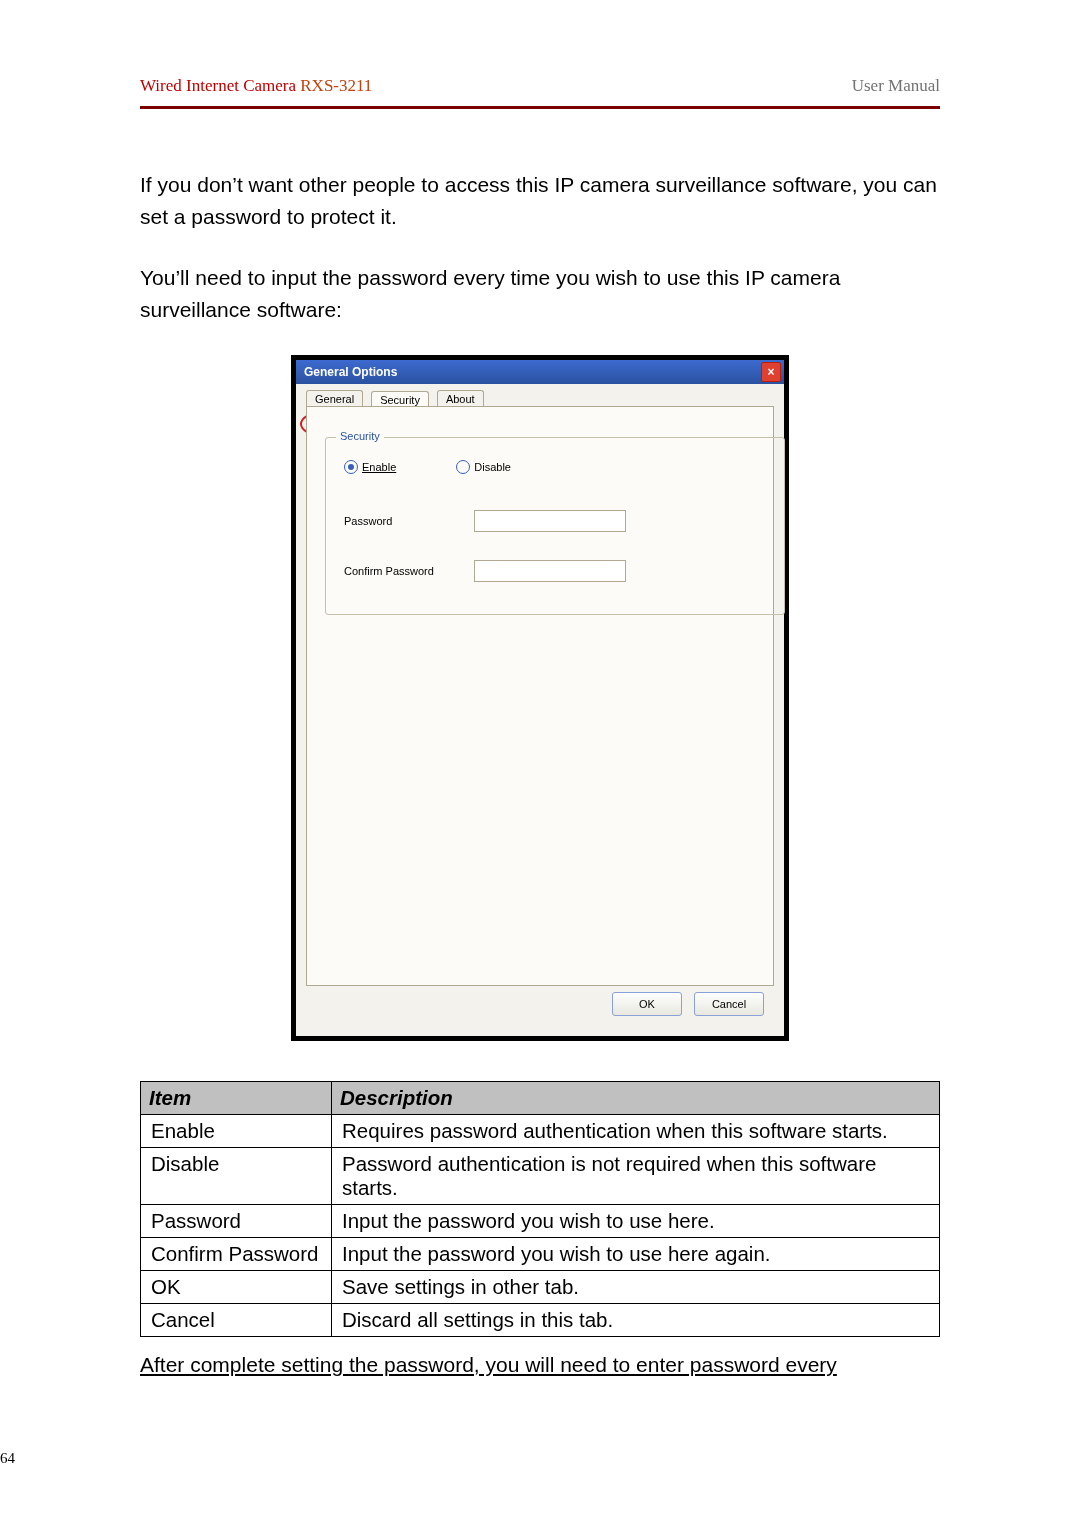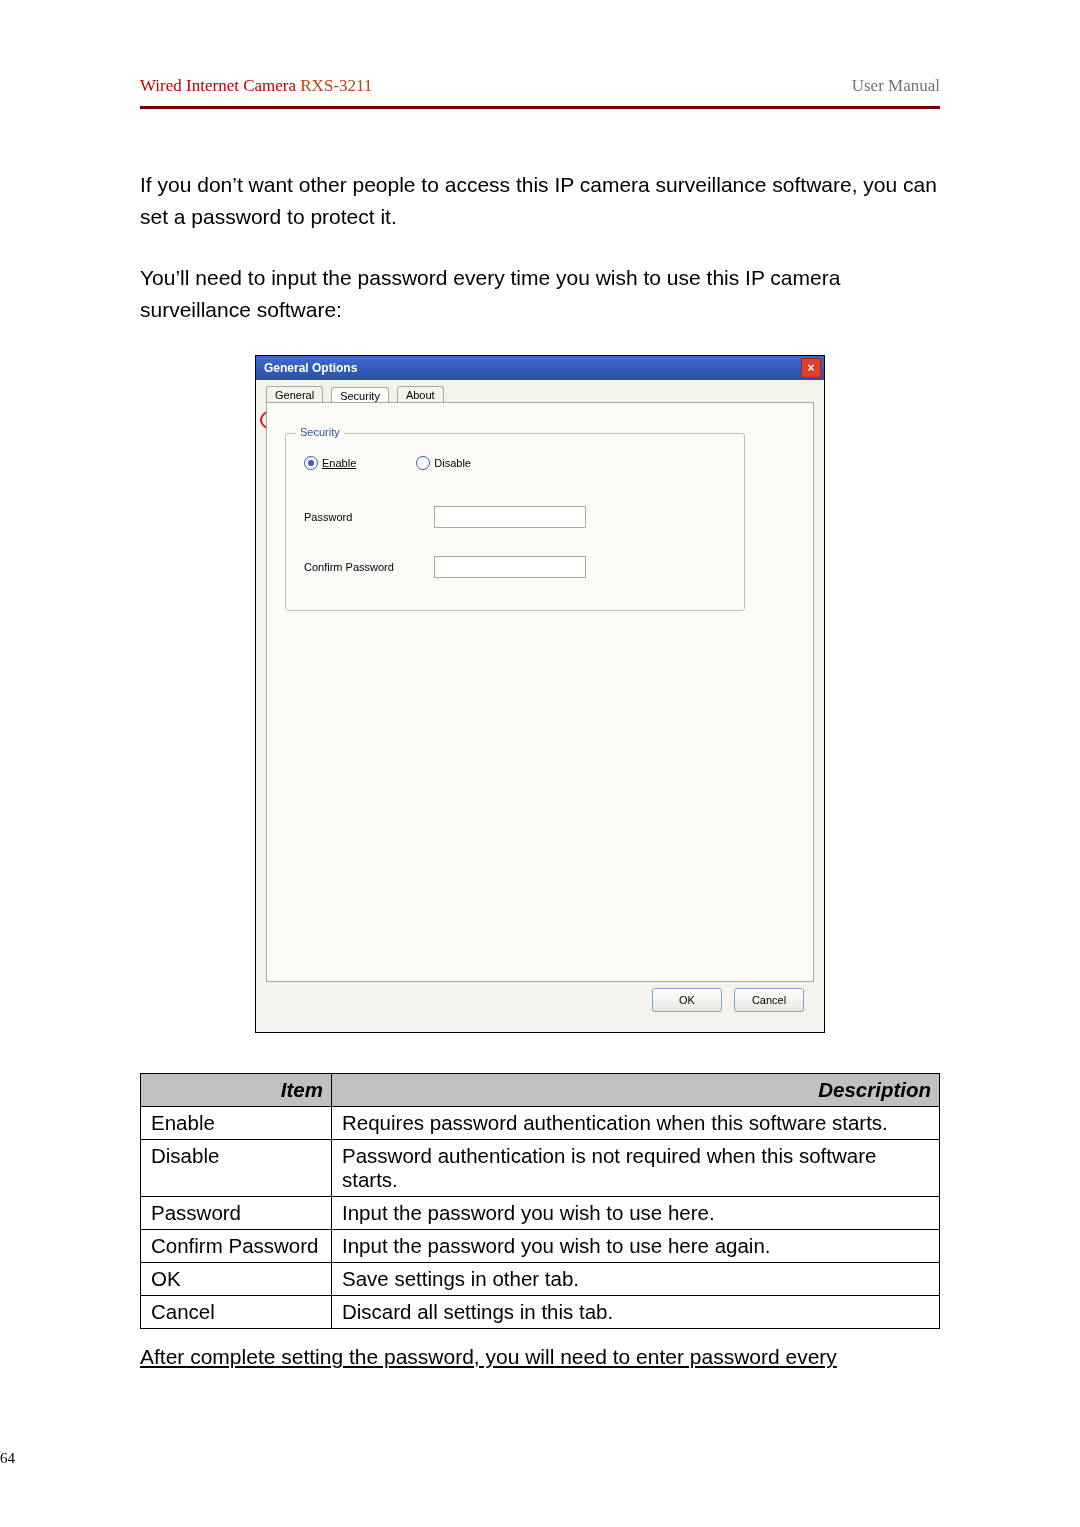--- a/index.html
+++ b/index.html
@@ -43,22 +43,22 @@
     line-height: 1.5;
     margin: 0 0 30px 0;
   }
   
   .dialog-wrap {
     display: flex;
     justify-content: center;
     margin: 8px 0 40px 0;
   }
   .dialog {
-    width: 570px;
-    border: 1px solid #000000;
+    width: 498px;
+    border: 5px solid #000000;
     background: #f4f2ed;
     box-sizing: border-box;
     font-size: 12px;
   }
   .dlg-titlebar {
     height: 24px;
     background: linear-gradient(#3d6ad0, #2a52a0);
     color: #fff;
     font-weight: bold;
     font-size: 12px;
@@ -171,21 +171,21 @@
   }
   
   table.desc {
     border-collapse: collapse;
     width: 100%;
     font-size: 20.5px;
     margin-bottom: 12px;
   }
   table.desc th {
     background: #c0c0c0;
-    text-align: right;
+    text-align: left;
     font-style: italic;
     font-weight: bold;
     padding: 4px 8px;
     border: 1px solid #000;
   }
   table.desc td {
     border: 1px solid #000;
     padding: 4px 10px;
     vertical-align: top;
   }

